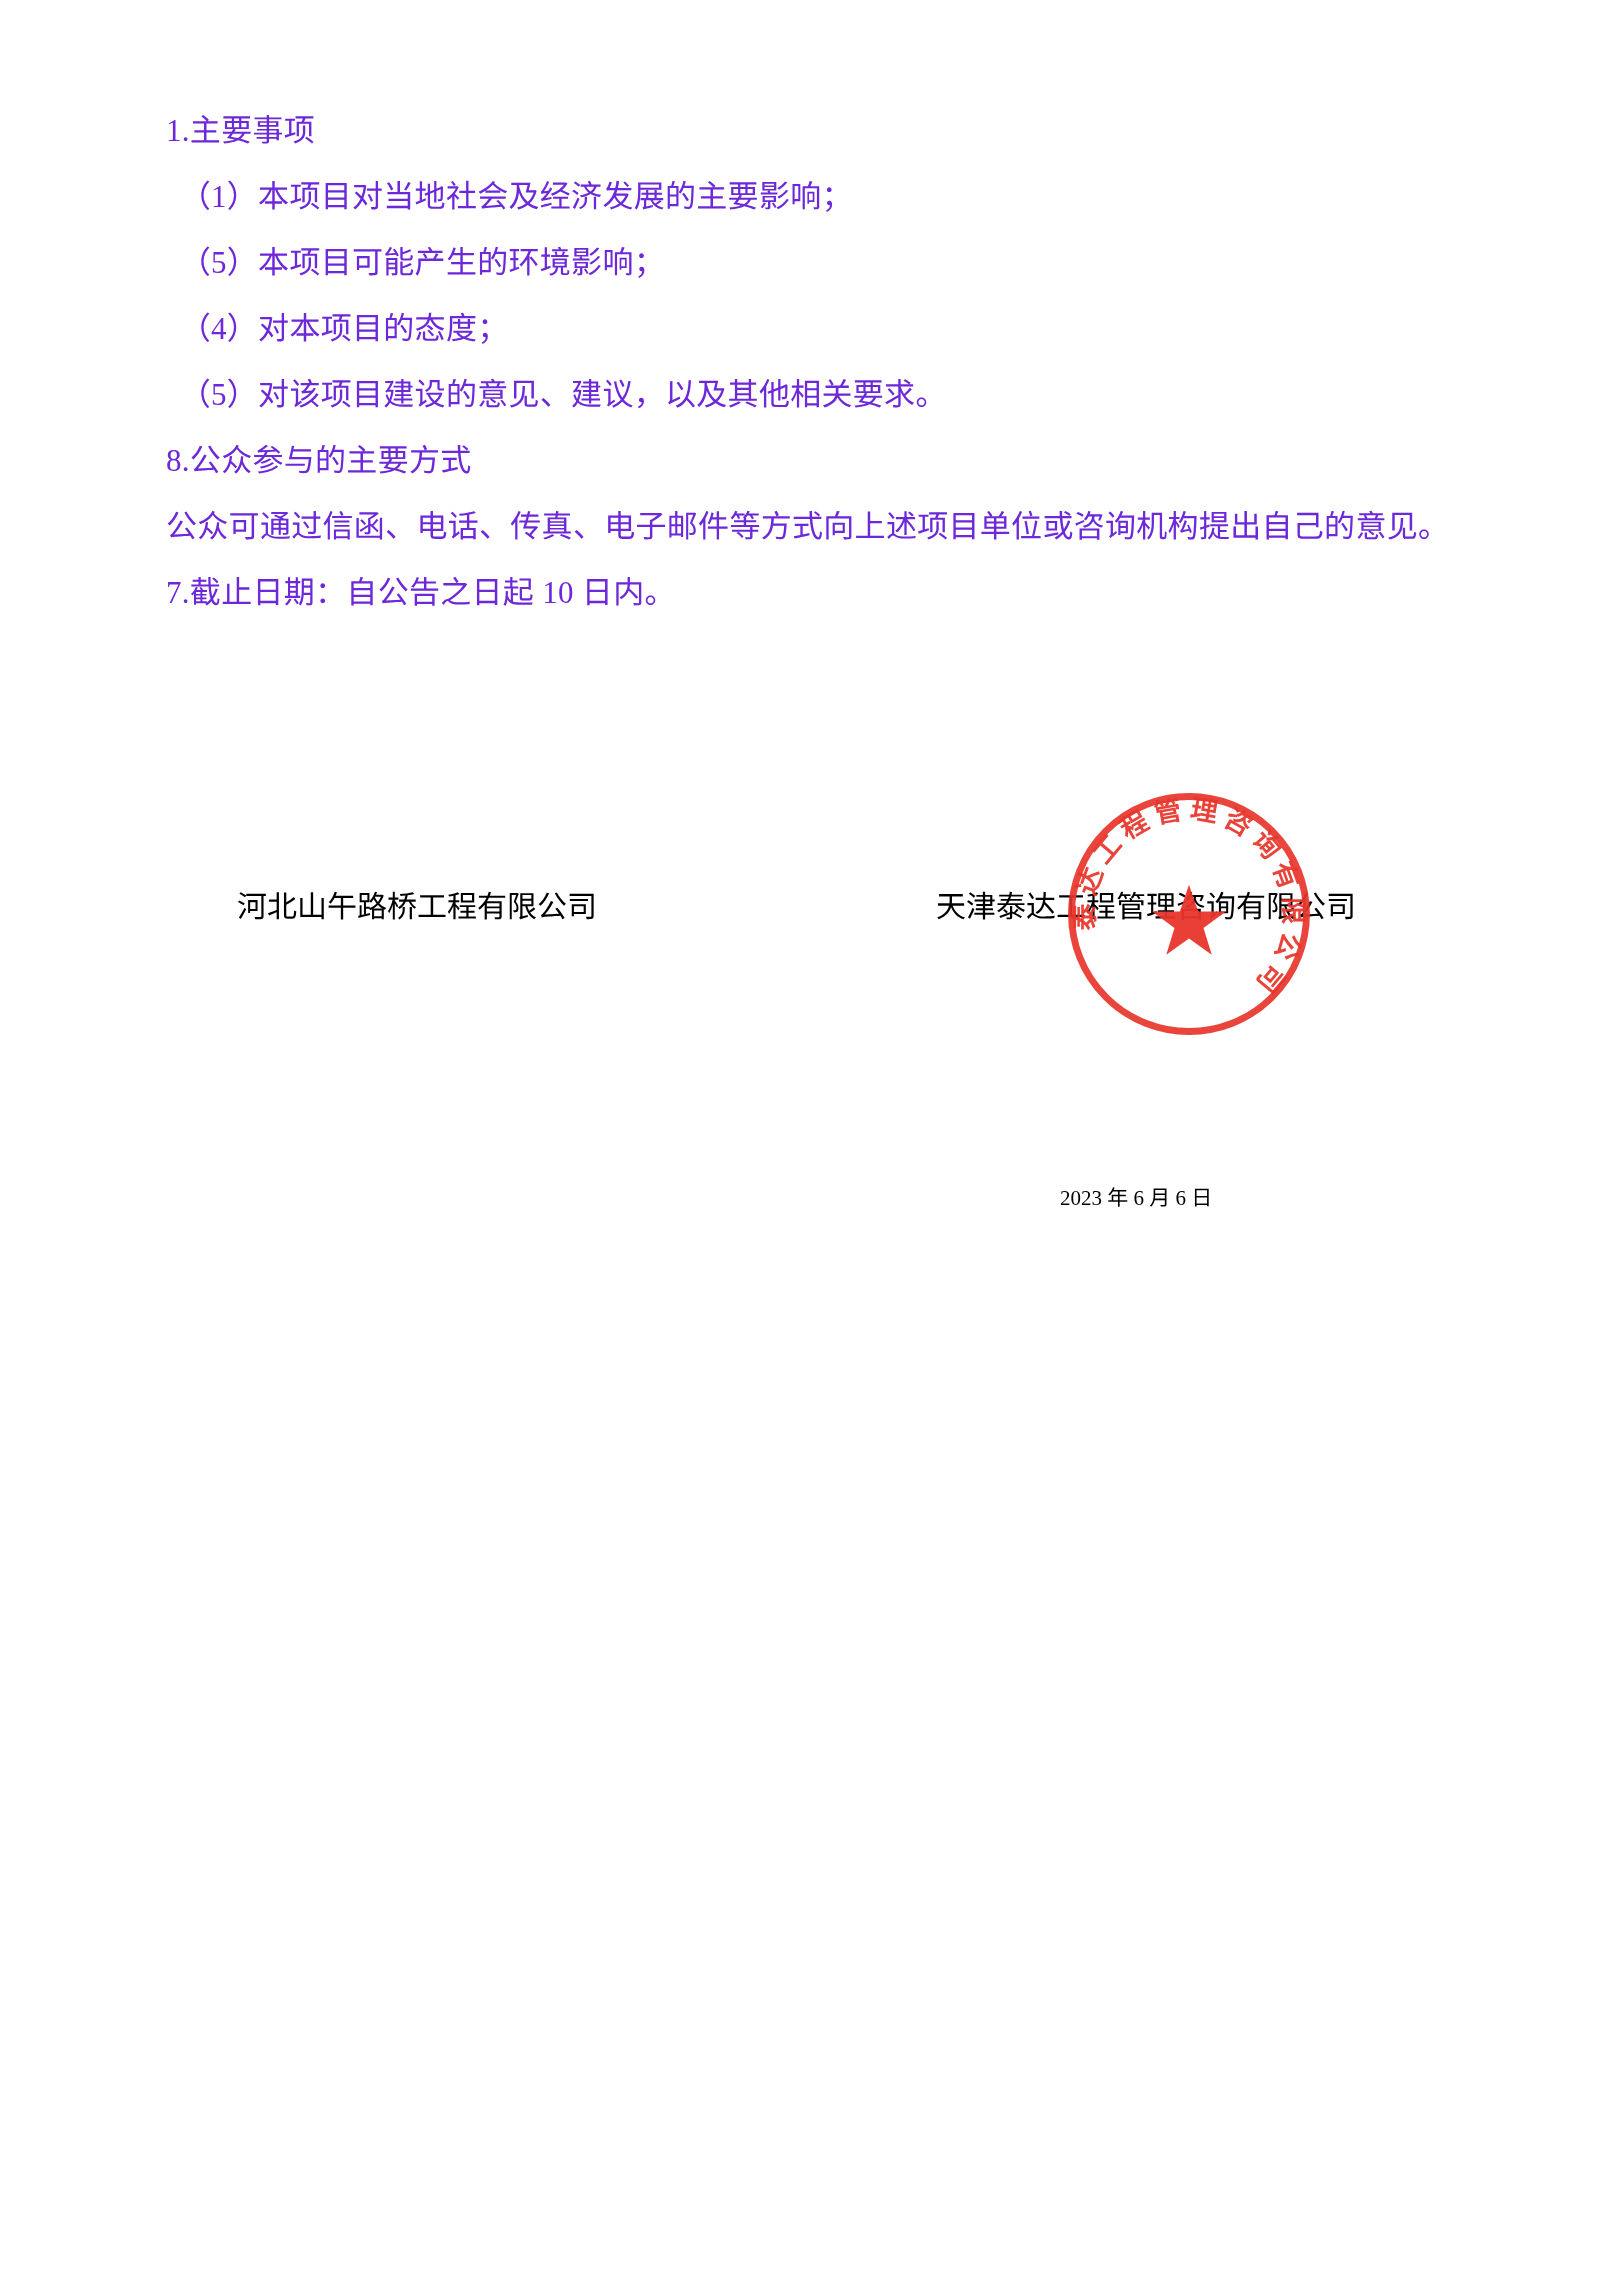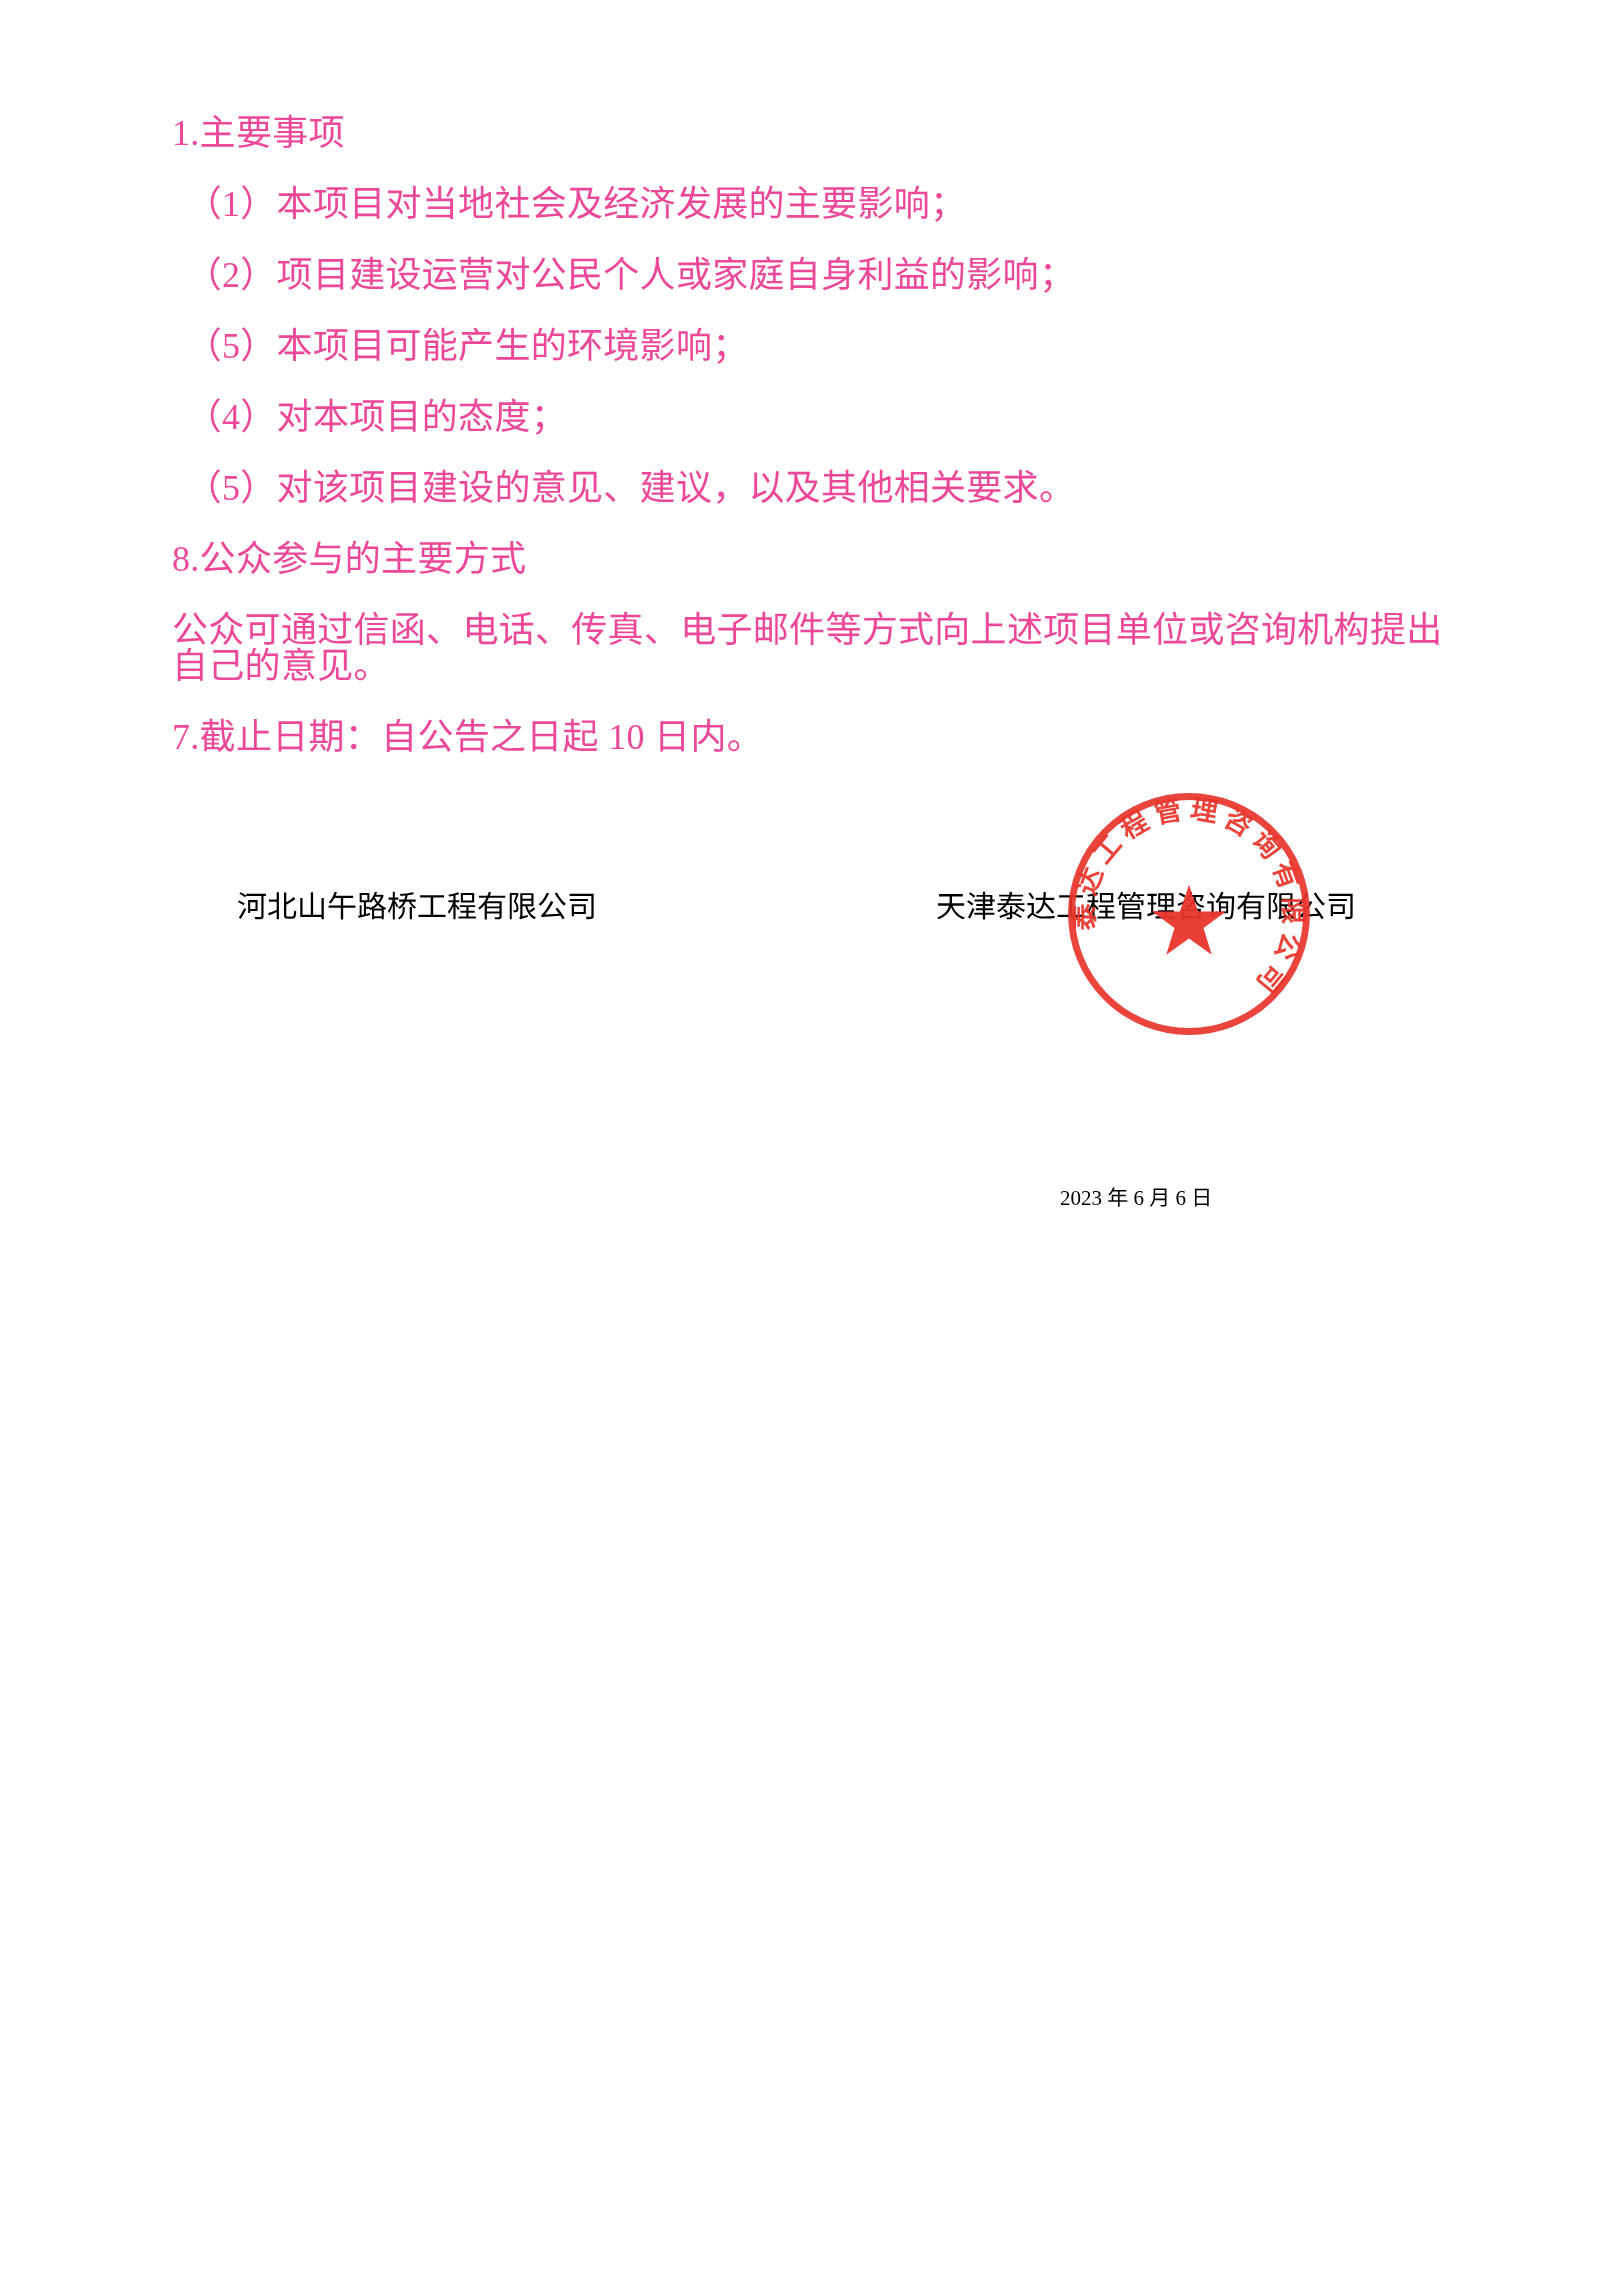--- a/index.html
+++ b/index.html
@@ -19,26 +19,26 @@
     background: #ffffff;
     overflow: hidden;
   }
   .content {
     position: absolute;
     left: 156px;
     top: 115px;
     width: 1322px;
   }
   .line {
-    font-size: 36px;
+    font-size: 31px;
     line-height: 1.0;
     letter-spacing: 0.3px;
-    margin: 0 0 35px 16px;
+    margin: 0 0 35px 10px;
     white-space: pre-wrap;
-    color: #ec4899;
+    color: #6d28d9;
   }
   .line.sub {
     padding-left: 13.7px;
   }
   .signature-block {
     position: absolute;
     left: 156px;
     top: 892px;
     width: 1322px;
     height: 75px;
@@ -83,21 +83,20 @@
   }
 </style>
 </head>
 <body>
 
 <div class="page">
 
   <div class="content">
     <p class="line">1.主要事项</p>
     <p class="line sub">（1）本项目对当地社会及经济发展的主要影响；</p>
-    <p class="line sub">（2）项目建设运营对公民个人或家庭自身利益的影响；</p>
     <p class="line sub">（5）本项目可能产生的环境影响；</p>
     <p class="line sub">（4）对本项目的态度；</p>
     <p class="line sub">（5）对该项目建设的意见、建议，以及其他相关要求。</p>
     <p class="line">8.公众参与的主要方式</p>
     <p class="line">公众可通过信函、电话、传真、电子邮件等方式向上述项目单位或咨询机构提出自己的意见。</p>
     <p class="line">7.截止日期：自公告之日起 10 日内。</p>
   </div>
 
   <div class="signature-block">
     <div class="sig-left">河北山午路桥工程有限公司</div>

